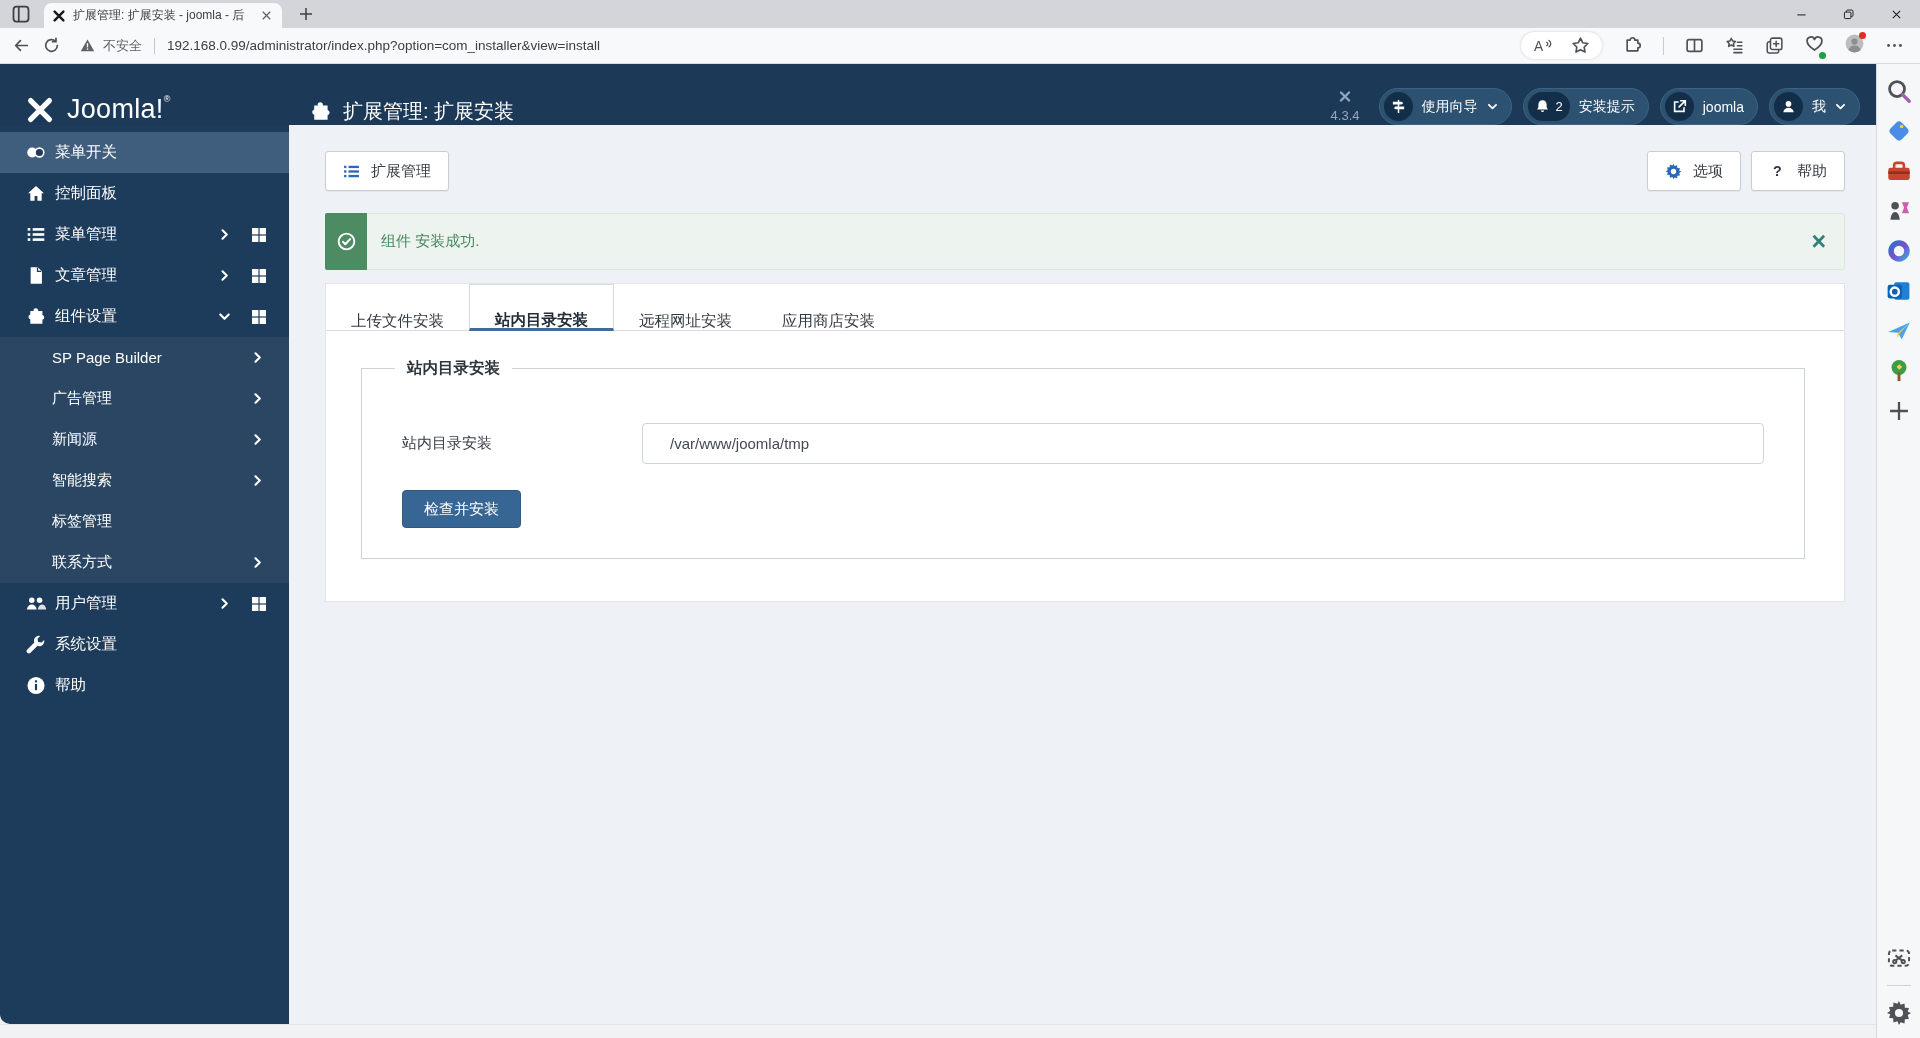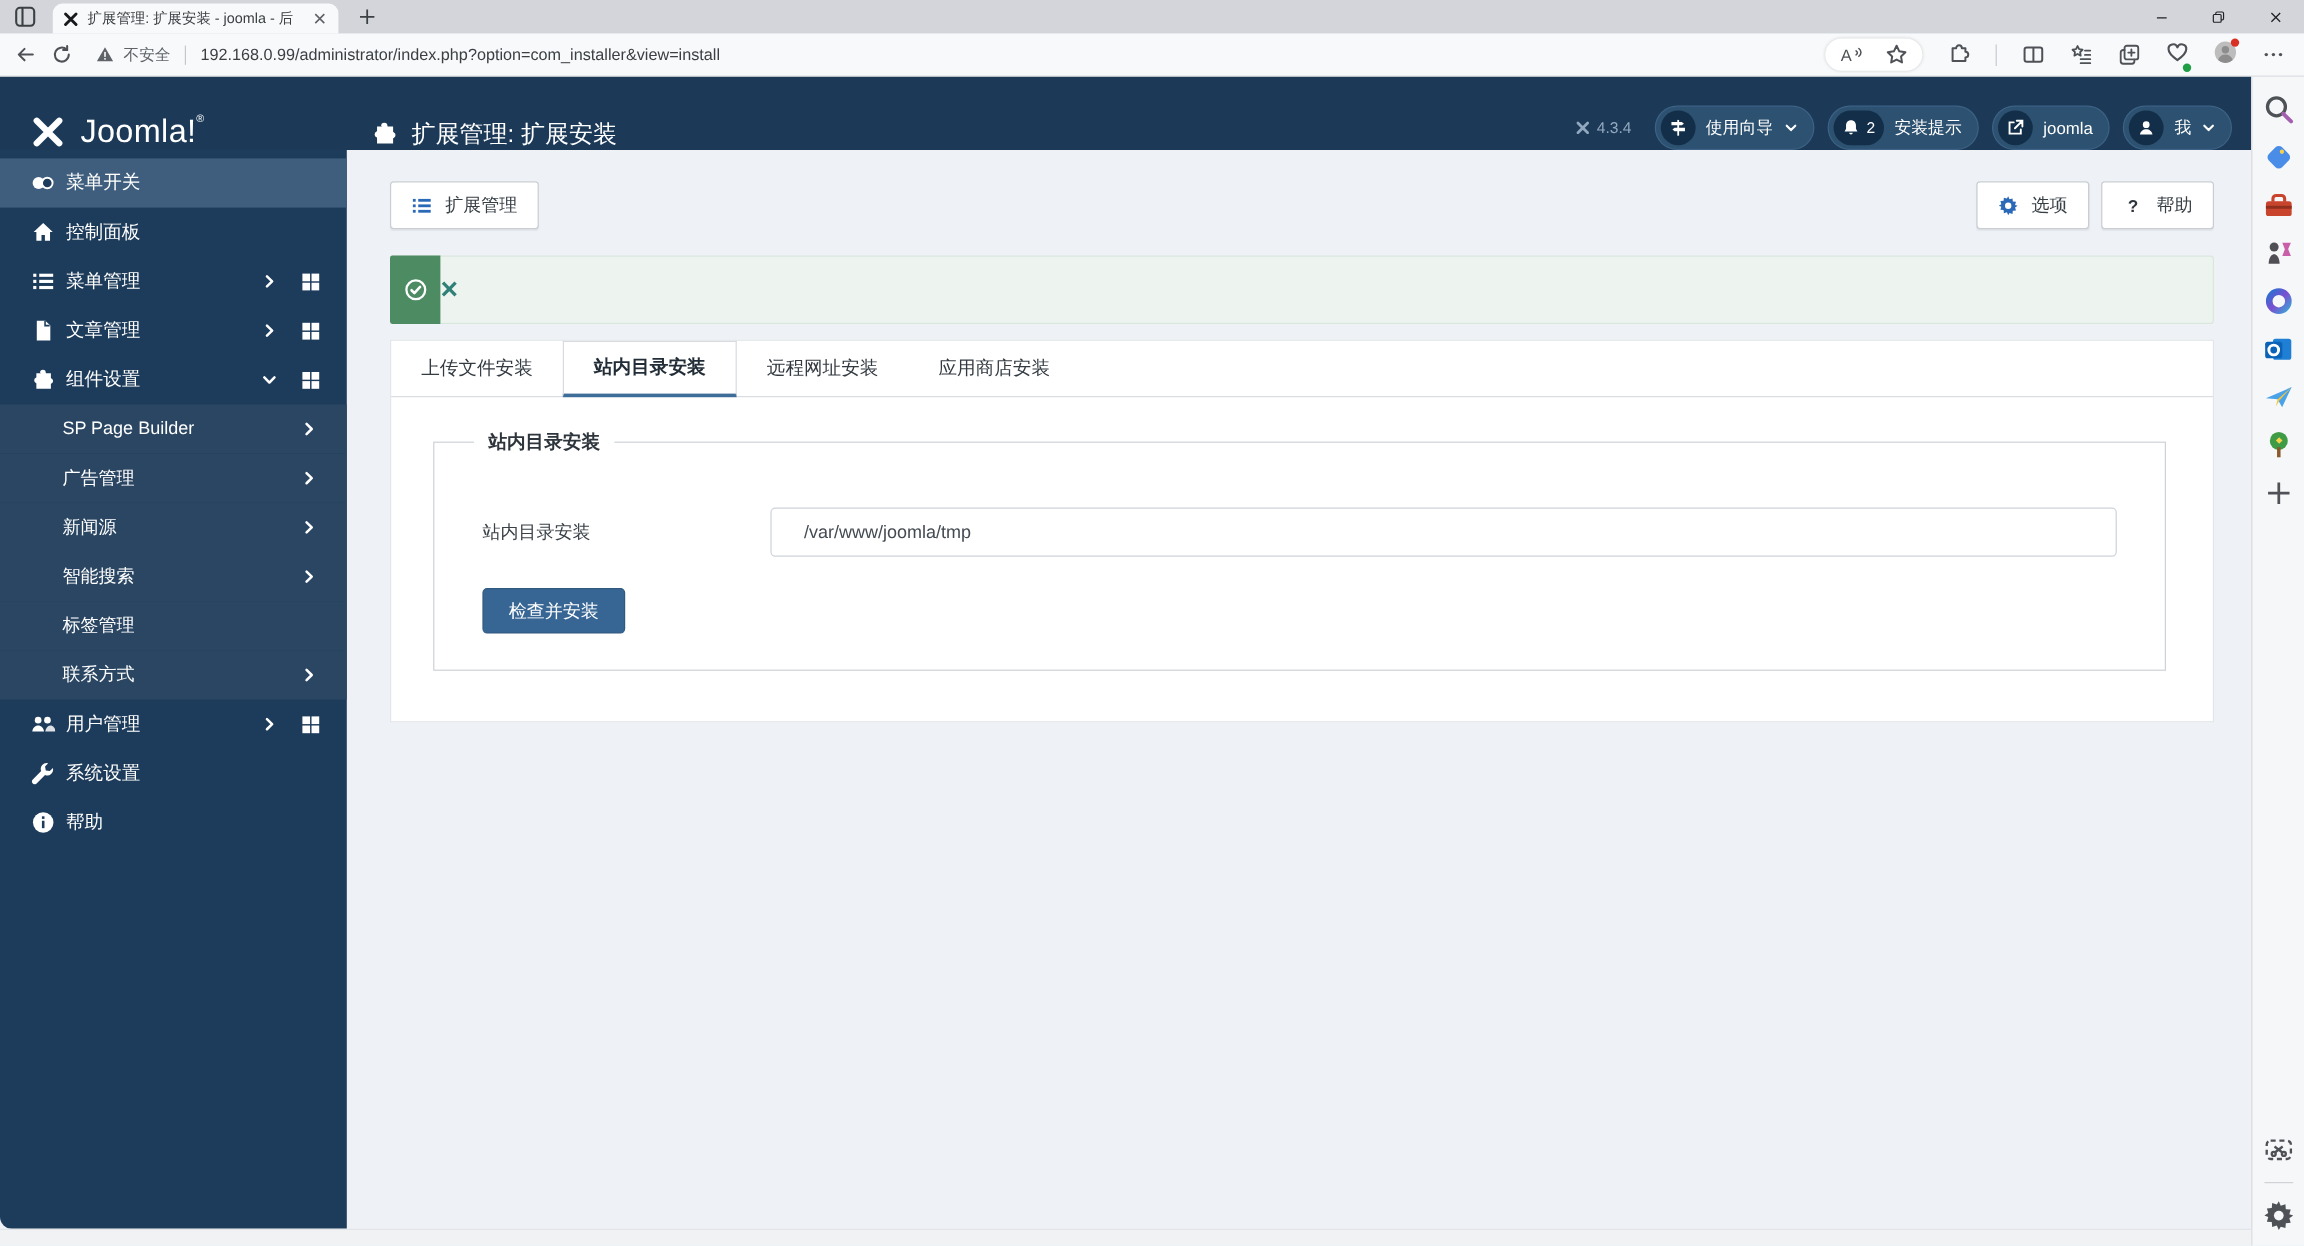--- a/index.html
+++ b/index.html
@@ -40,21 +40,21 @@
   
   .appheader { position:absolute; top:64px; left:0; right:44px; height:61px; background:#1c3a58;
     display:flex; align-items:flex-end; color:#fff; }
   .logo-zone { width:293px; flex:none; display:flex; align-items:center; padding-left:24px; gap:11px; }
   .logo-x { width:32px; height:30px; color:#fff; }
   .logo-text { font-size:27px; font-weight:400; letter-spacing:.3px; }
   .logo-reg { font-size:9px; vertical-align:top; }
   .page-title-wrap { display:flex; align-items:center; gap:12px; margin-left:17px; font-size:20px; }
   .page-title-wrap .ic { width:21px; height:21px; }
   .header-right { margin-left:auto; display:flex; align-items:center; gap:11px; padding-right:16px; }
-  .version { display:flex; align-items:center; gap:5px; color:#92a8bf; font-size:13px; margin-right:8px; }
+  .version { display:flex; align-items:center; gap:5px; color:#92a8bf; font-size:13px; margin-right:8px;flex-direction:column; }
   .version .ic { width:14px; height:13px; }
   .pill { height:37px; border-radius:19px; background:#2d5170; border:1px solid #3d6285;
     display:flex; align-items:center; padding:0 13px 0 4px; gap:9px; font-size:14px; color:#fff; }
   .pill-iconbox { min-width:29px; height:29px; border-radius:15px; background:#132e49;
     display:flex; align-items:center; justify-content:center; gap:6px; padding:0 7px; }
   .pill-iconbox .ic { width:15px; height:15px; }
   .pill-badge { font-size:13px; color:#fff; }
   .pill-chev { width:11px; height:11px; }
 
   
@@ -82,21 +82,21 @@
   .alert { margin-top:22px; height:57px; display:flex; align-items:stretch;
     border:1px solid #d9e7dd; border-radius:3px; background:#edf4ef; }
   .alert-badge { width:42px; background:#4d8b63; border-radius:2px 0 0 2px; display:flex;
     align-items:center; justify-content:center; color:#fff; margin:-1px 0 -1px -1px; }
   .alert-badge .ic { width:19px; height:19px; }
   .alert-msg { align-self:center; padding-left:14px; color:#48855c; font-size:15px; flex:1; }
   .alert-close { align-self:center; margin-right:18px; font-size:25px; font-weight:bold;
     color:#2f8077; line-height:1; cursor:pointer; }
   .panel { margin-top:13px; background:#fff; border:1px solid #e2e5e9; height:319px; }
   .tabs { display:flex; border-bottom:1px solid #d9dde2; height:47px; }
-  .tab-item { padding:0 25px; line-height:47px; font-size:15.5px; color:#333a41; }
+  .tab-item { padding:13px 25px; line-height:47px; font-size:15.5px; color:#333a41; }
   .tab-item.active { font-weight:bold; color:#222d37; border:1px solid #d7dbe0;
     border-bottom:3px solid #3f6d99; line-height:44px; margin-bottom:-1px; background:#fff; }
   .fieldset { margin:37px 39px 0 35px; border:1px solid #cdd2d8; position:relative;
     padding:54px 40px 0 40px; height:191px; }
   .legend { position:absolute; top:-11px; left:33px; background:#fff; padding:0 12px;
     font-size:15.5px; font-weight:bold; color:#2e353c; }
   .form-row { display:flex; align-items:center; }
   .form-label { width:240px; font-size:15px; color:#3a4147; }
   .form-input { flex:1; max-width:1128px; height:41px; border:1px solid #ced4da; border-radius:4px;
     padding:0 27px; font-size:15px; color:#434a51; background:#fff;
@@ -567,20 +567,21 @@
 
   <div class="alert">
     <div class="alert-badge">
       <span class="ic">
           <svg viewBox="0 0 16 16">
             <circle cx="8" cy="8" r="6.6" fill="none" stroke="currentColor" stroke-width="1.6"></circle>
             <path d="M5 8.3l2 2 4-4.3" fill="none" stroke="currentColor" stroke-width="1.8" stroke-linecap="round" stroke-linejoin="round"></path>
           </svg>
         </span>
     </div>
+    <div class="alert-msg">组件 安装成功.</div>
     <div class="alert-close">×</div>
   </div>
 
   <div class="panel">
     <div class="tabs" id="install-tabs">
         <div class="tab-item">上传文件安装</div>
         <div class="tab-item active">站内目录安装</div>
         <div class="tab-item">远程网址安装</div>
         <div class="tab-item">应用商店安装</div>
       </div>

